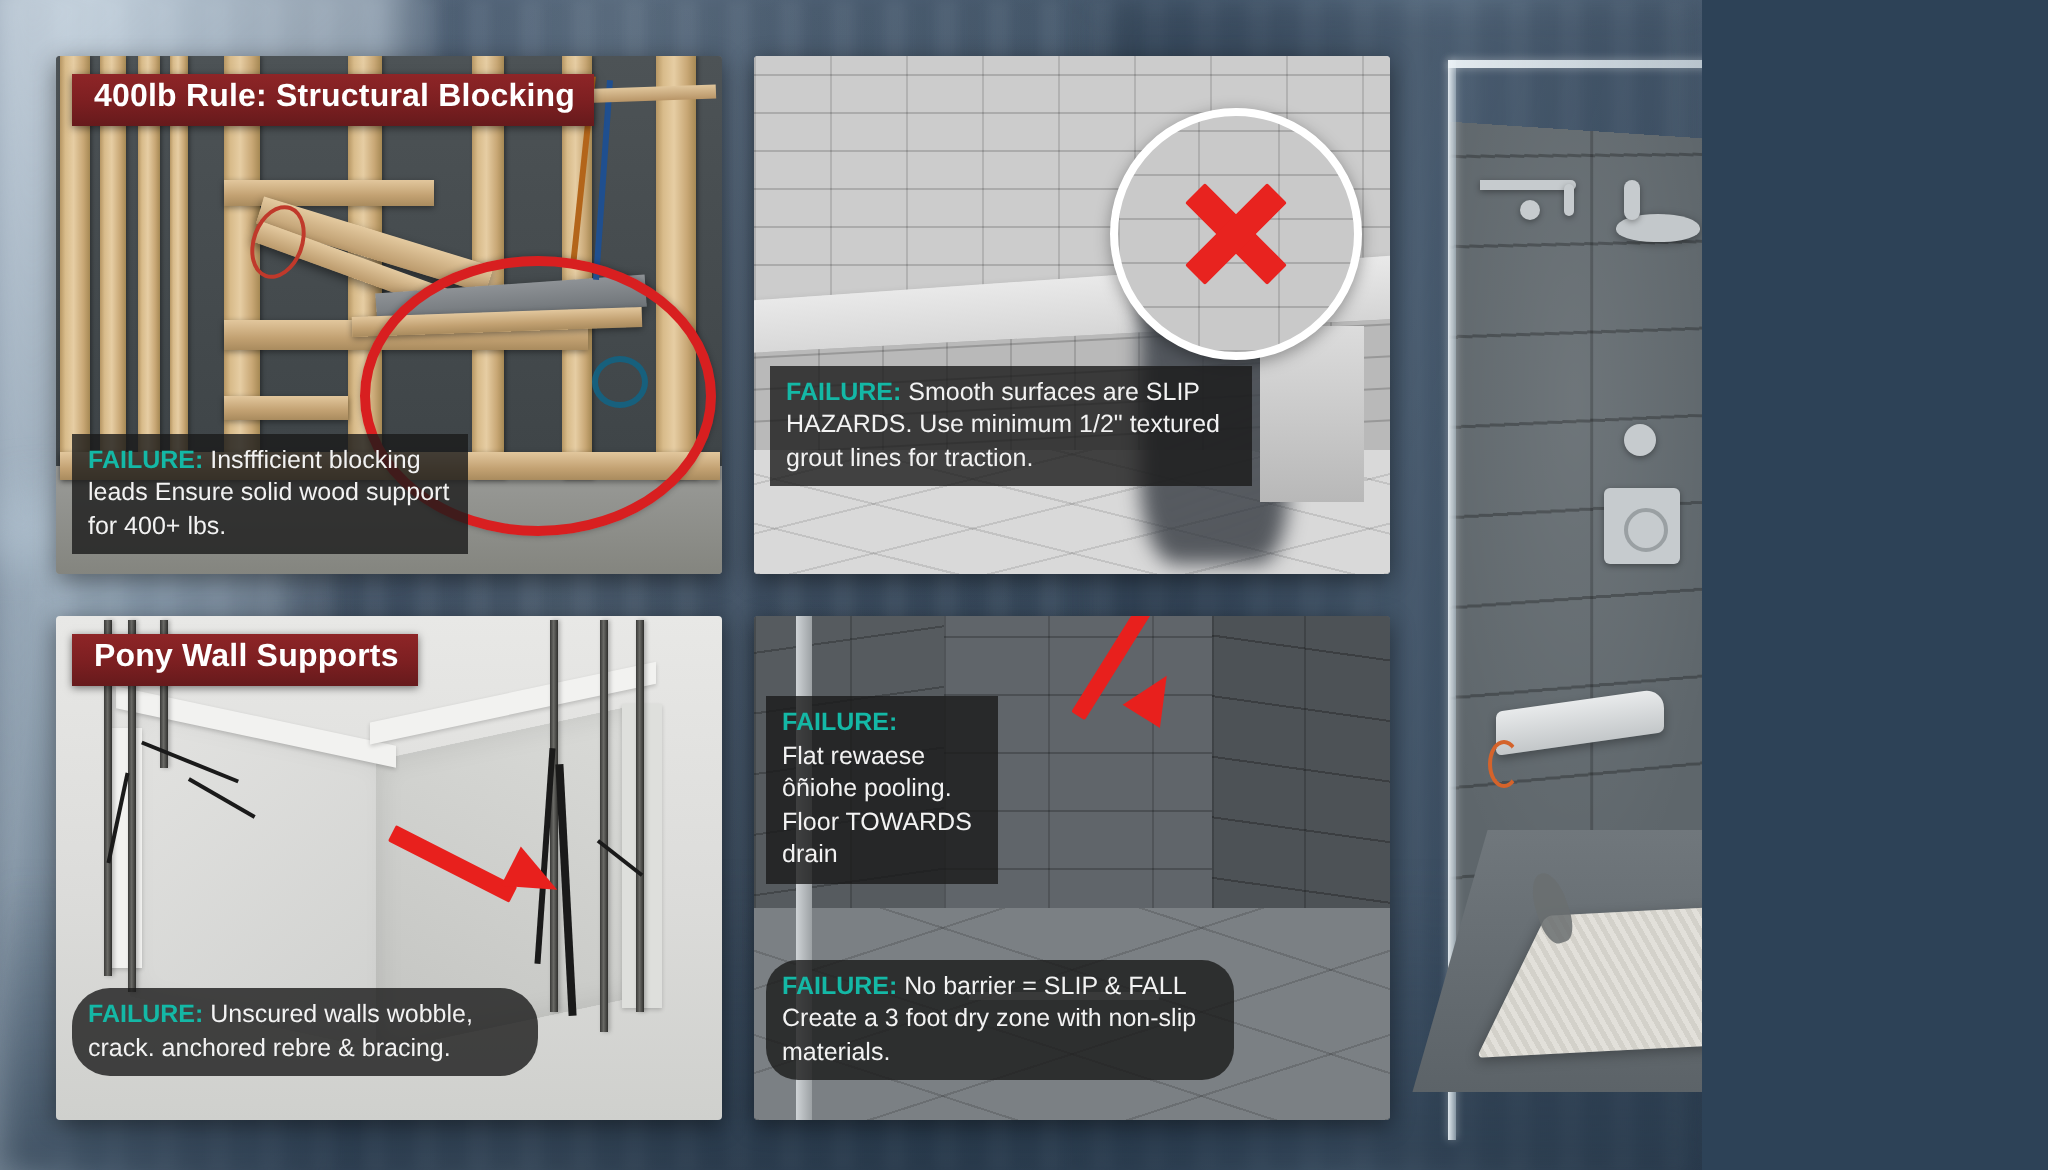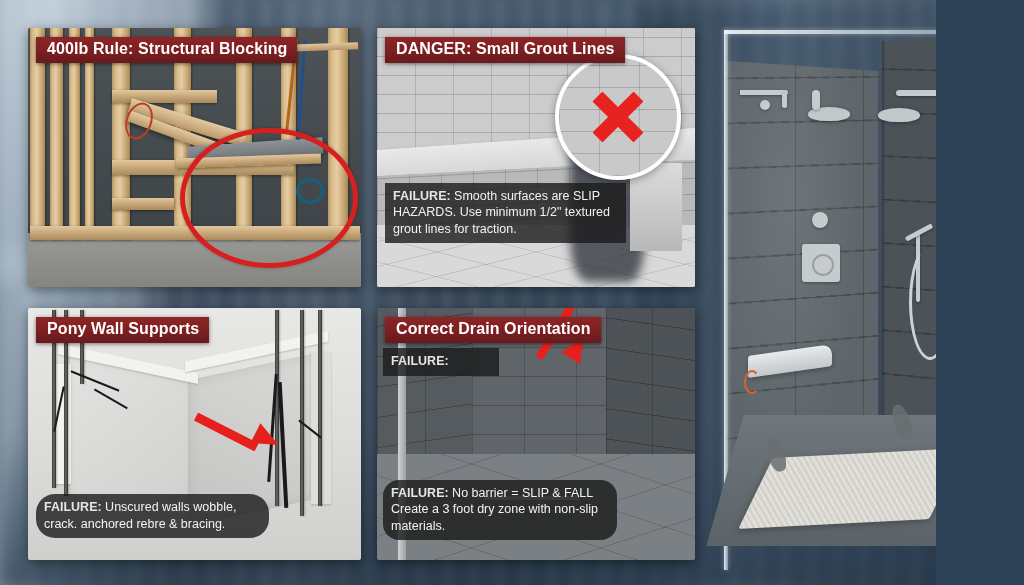--- a/index.html
+++ b/index.html
@@ -1,21 +1,21 @@
 <!DOCTYPE html>
 <html><head>
 <meta charset="utf-8">
 <style>
   html,body{margin:0;padding:0;}
   body{
     width:1024px;height:585px;overflow:hidden;
     font-family:"Liberation Sans",sans-serif;
     background:#2d4257;
   }
-  .stage{position:relative;width:936px;height:585px;overflow:hidden;}
+  .stage{position:relative;width:851px;height:585px;overflow:hidden;}
 
   
   .backdrop{position:absolute;inset:0;
     background:
       linear-gradient(180deg, rgba(255,255,255,.10) 0%, rgba(0,0,0,.18) 100%),
       linear-gradient(95deg,
         #6e8196 0%, #8fa2b4 5%, #5d7288 11%, #46586d 17%,
         #3d5168 25%, #4a5e73 34%, #394d63 45%, #33485e 58%,
         #3b5168 70%, #536a81 80%, #41566c 88%, #32465c 100%);
   }
@@ -45,21 +45,21 @@
   
   .banner{position:absolute;left:8px;top:9px;z-index:12;
     background:linear-gradient(180deg,#8e2527 0%,#7c1f21 55%,#661a1c 100%);
     color:#fff;font-weight:bold;letter-spacing:.1px;
     padding:4px 10px 5px 11px;font-size:16px;line-height:1.05;
     box-shadow:0 1px 4px rgba(0,0,0,.5);white-space:nowrap;}
 
   
   .cap{position:absolute;z-index:12;background:rgba(26,26,26,.80);
     color:#f2f2f2;font-size:12.5px;line-height:1.32;padding:5px 8px 6px 8px;}
-  .cap b{color:#e5e5e5;font-weight:bold;}
+  .cap b{color:#14b8a6;font-weight:bold;}
 
   
   #p1{left:28px;top:28px;width:333px;height:259px;}
   .p1-bg{position:absolute;inset:0;background:linear-gradient(180deg,#6a6b68 0%,#5a5c5b 55%,#8d8e8c 100%);}
   .p1-insul{position:absolute;left:0;top:0;width:100%;height:82%;
     background:linear-gradient(180deg,#4d5356,#3e4447);}
   .p1-floor{position:absolute;left:0;bottom:0;width:100%;height:21%;
     background:linear-gradient(180deg,#9a9b98,#84857f);}
   .stud{position:absolute;top:0;height:82%;
     background:linear-gradient(90deg,#b79764 0%,#d8bb8a 18%,#e6cda3 45%,#c8a775 78%,#a68954 100%);
@@ -241,20 +241,23 @@
       <div style="position:absolute;left:98px;top:74px;width:22px;height:34px;border:2px solid #c0392b;border-radius:50%;transform:rotate(20deg);"></div>
       <div style="position:absolute;left:262px;top:10px;width:3px;height:95px;background:#b3651a;transform:rotate(6deg);"></div>
       <div style="position:absolute;left:272px;top:12px;width:3px;height:100px;background:#1f4f8f;transform:rotate(4deg);"></div>
       <div style="position:absolute;left:268px;top:150px;width:22px;height:20px;border:3px solid #17607d;border-radius:50%;"></div>
       <div style="position:absolute;left:230px;top:16px;width:100px;height:7px;background:linear-gradient(180deg,#e0c69c,#b89567);transform:rotate(-2deg);"></div>
 
       <div class="red-ellipse" style="left:152px;top:100px;width:168px;height:130px;"></div>
     </div>
 
     <div class="banner">400lb Rule: Structural Blocking</div>
+    <div class="cap" style="left:8px;bottom:10px;width:182px;">
+      <b>FAILURE:</b><span> Insffficient blocking leads Ensure solid wood support for 400+ lbs.</span>
+    </div>
   </div>
 
   <div class="card" id="p2">
     <div class="photo">
       <div class="p2-bg"></div>
       <div class="tilewall p2-back" style="position:absolute;"></div>
       <div class="p2-bench-top"></div>
       <div class="p2-bench-face"></div>
       <div class="p2-floor"></div>
       <div class="p2-person"></div>
@@ -262,21 +265,20 @@
         background:linear-gradient(180deg,#dcdcdc,#b8b8b8);"></div>
 
       <div class="mag" style="right:14px;top:26px;width:118px;height:118px;">
         <div class="xmark">
             <i></i>
             <i></i>
           </div>
       </div>
     </div>
 
-    <div class="banner">DANGER: Small Grout Lines</div>
     <div class="cap" style="left:8px;bottom:44px;width:225px;">
       <b>FAILURE:</b><span> Smooth surfaces are SLIP HAZARDS. Use minimum 1/2" textured grout lines for traction.</span>
     </div>
   </div>
 
   <div class="card" id="p3">
     <div class="photo">
       <div class="p3-bg"></div>
 
       <div class="p3-wallL"></div>
@@ -322,24 +324,23 @@
       <div class="p4-jamb"></div>
       <div style="position:absolute;left:34%;bottom:24%;width:30%;height:4px;
         background:rgba(230,230,230,.55);transform:skewX(-22deg);"></div>
 
       <div class="arrow" style="left:152px;top:24px;width:60px;height:72px;">
         <div class="shaft" style="left:10px;top:22px;width:62px;height:8px;transform:rotate(-58deg);transform-origin:left center;"></div>
         <div class="head" style="left:37px;top:4px;border-bottom:24px solid #e8201d;border-left:11px solid transparent;border-right:11px solid transparent;transform:rotate(32deg);"></div>
       </div>
     </div>
 
-    <div class="banner">Correct Drain Orientation</div>
 
     <div class="cap" style="left:6px;top:40px;width:100px;">
-      <b>FAILURE:</b><br>
+      <b>FAILURE:</b><br><span>Flat rewaese ôñiohe pooling. Floor TOWARDS drain</span>
     </div>
 
 
     <div class="cap" style="left:6px;bottom:20px;width:218px;border-radius:16px;">
       <b>FAILURE:</b><span> No barrier = SLIP &amp; FALL Create a 3 foot dry zone with non-slip materials.</span>
     </div>
   </div>
 
   <div class="card" id="p5">
     <div class="photo" style="overflow:visible;">

